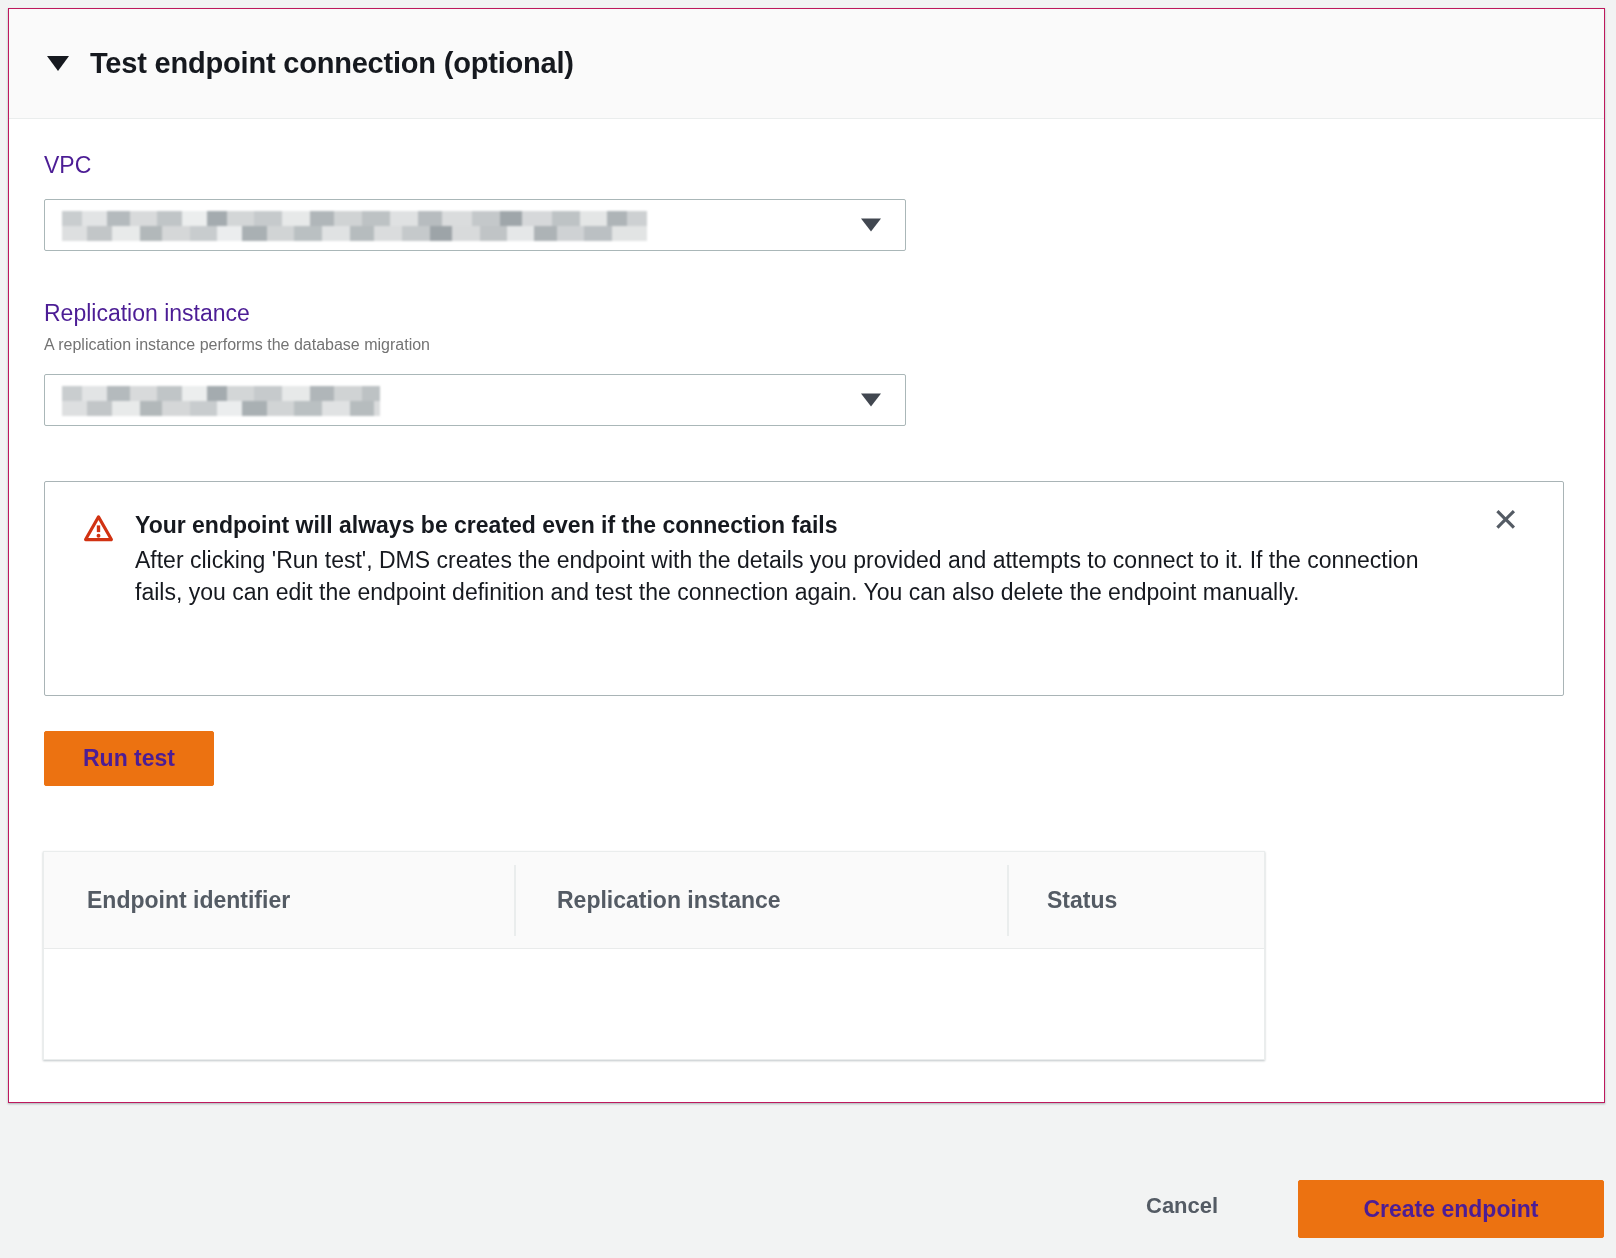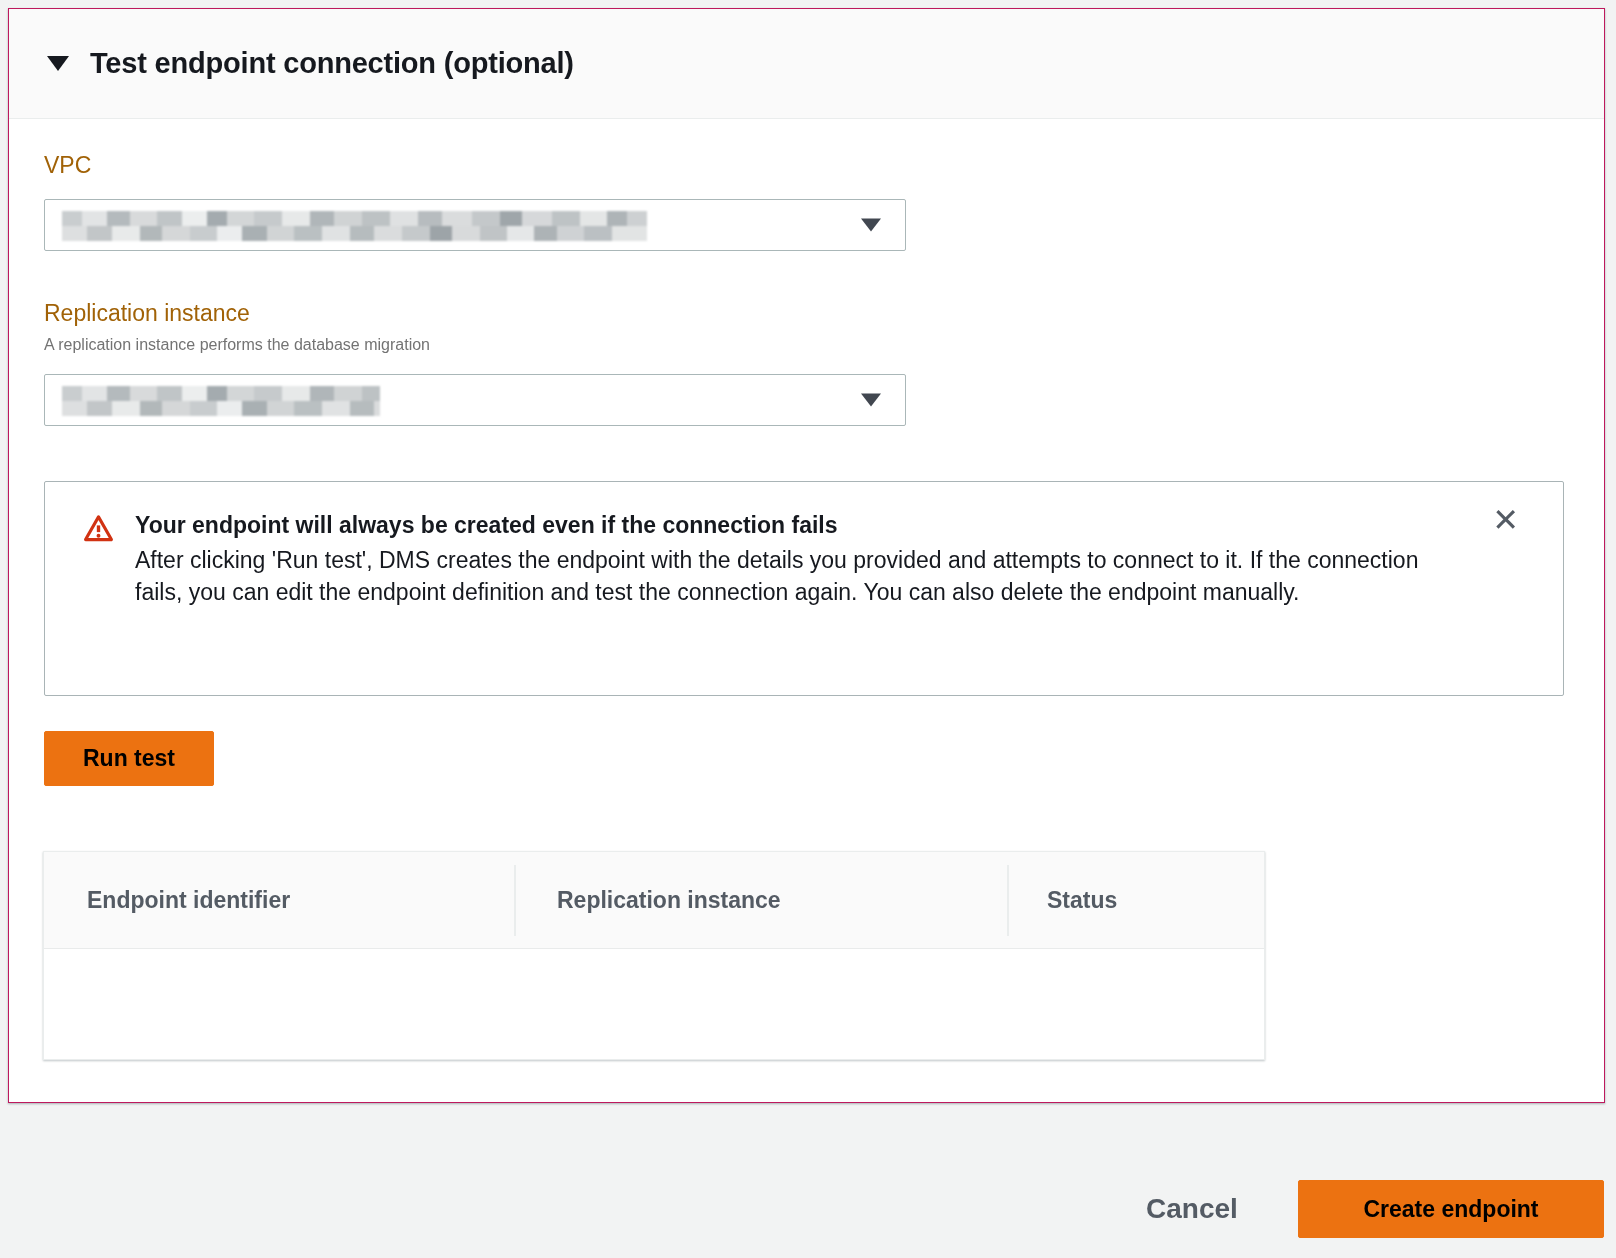--- a/index.html
+++ b/index.html
@@ -9,21 +9,21 @@
   .panel{position:absolute;left:8px;top:8px;width:1597px;height:1095px;box-sizing:border-box;
          background:#ffffff;border:1px solid #be185d;box-shadow:0 1px 2px rgba(0,28,36,.3);}
   .panel-header{position:absolute;left:0;right:0;top:0;height:110px;box-sizing:border-box;
          background:#fafafa;border-bottom:1px solid #eaeded;display:flex;align-items:center;
          padding-left:38px;cursor:pointer;}
   .caret-section{width:0;height:0;border-left:11px solid transparent;border-right:11px solid transparent;
          border-top:15px solid #16191f;margin-right:21px;}
   .panel-title{font-size:29px;font-weight:700;letter-spacing:-.2px;}
 
   
-  .field-label{position:absolute;font-size:23px;color:#a16207;}
+  .field-label{position:absolute;font-size:23px;color:#4c1d95;}
   .field-desc{position:absolute;font-size:16px;color:#737373;text-align:right;}
   .select{position:absolute;width:862px;height:52px;box-sizing:border-box;background:#fff;
           border:1px solid #aab7b8;border-radius:2px;cursor:pointer;}
   .caret-select{position:absolute;right:24px;top:50%;transform:translateY(-50%);width:0;height:0;
           border-left:10px solid transparent;border-right:10px solid transparent;border-top:13px solid #414750;}
   .mosaic{position:absolute;left:17px;top:11px;height:30px;filter:blur(1px);
     background-image:
       linear-gradient(90deg,#c9cdcf 0,#c9cdcf 20px,#e2e4e5 20px,#e2e4e5 45px,#b4babd 45px,#b4babd 68px,#d8dadb 68px,#d8dadb 95px,#c0c5c7 95px,#c0c5c7 120px,#eceeee 120px,#eceeee 145px,#a4abaf 145px,#a4abaf 165px,#d3d6d7 165px,#d3d6d7 192px,#c6cacc 192px,#c6cacc 220px,#e7e9e9 220px,#e7e9e9 248px,#b0b6b9 248px,#b0b6b9 272px,#d0d3d4 272px,#d0d3d4 300px,#bdc2c4 300px,#bdc2c4 328px,#dfe1e2 328px,#dfe1e2 356px,#b7bcbf 356px,#b7bcbf 380px,#dadcdd 380px,#dadcdd 410px,#c4c8ca 410px,#c4c8ca 438px,#9fa6aa 438px,#9fa6aa 460px,#d6d8da 460px,#d6d8da 490px,#bec3c5 490px,#bec3c5 518px,#e4e6e6 518px,#e4e6e6 545px,#aeb4b7 545px,#aeb4b7 565px,#cdd0d2 565px,#cdd0d2 585px),
       linear-gradient(90deg,#dddfe0 0,#dddfe0 25px,#c2c6c8 25px,#c2c6c8 50px,#e8eaea 50px,#e8eaea 78px,#b2b8ba 78px,#b2b8ba 100px,#d5d7d8 100px,#d5d7d8 128px,#c8ccce 128px,#c8ccce 155px,#ebedee 155px,#ebedee 180px,#a9b0b3 180px,#a9b0b3 205px,#d1d4d5 205px,#d1d4d5 232px,#bac0c2 232px,#bac0c2 260px,#e0e2e3 260px,#e0e2e3 288px,#b6bcbe 288px,#b6bcbe 312px,#dadcdd 312px,#dadcdd 340px,#c5c9cb 340px,#c5c9cb 368px,#9da4a8 368px,#9da4a8 390px,#d8dadb 390px,#d8dadb 418px,#c0c4c6 418px,#c0c4c6 445px,#e5e7e8 445px,#e5e7e8 472px,#adb3b6 472px,#adb3b6 495px,#cfd2d4 495px,#cfd2d4 522px,#bbc0c3 522px,#bbc0c3 550px,#e2e4e4 550px,#e2e4e4 585px);
     background-size:100% 15px,100% 15px;background-position:0 0,0 15px;background-repeat:no-repeat,no-repeat;}
@@ -32,25 +32,25 @@
   .alert{position:absolute;left:35px;top:472px;width:1520px;height:215px;box-sizing:border-box;
          background:#fff;border:1px solid #a9b4b6;border-radius:2px;}
   .alert-icon{position:absolute;left:38px;top:31px;}
   .alert-title{position:absolute;left:90px;top:30px;font-size:23px;font-weight:700;color:#16191f;}
   .alert-body{position:absolute;left:90px;top:62px;width:1310px;font-size:23px;line-height:32px;color:#16191f;}
   .alert-close{position:absolute;right:40px;top:18px;background:none;border:none;cursor:pointer;
          font-size:32px;line-height:32px;color:#545b64;padding:4px;}
 
   
   .btn-primary{display:inline-flex;align-items:center;justify-content:center;background:#ec7211;
-         border:1px solid #ec7211;border-radius:2px;color:#000000;font-weight:700;font-size:23px;
+         border:1px solid #ec7211;border-radius:2px;color:#4c1d95;font-weight:700;font-size:23px;
          font-family:"Liberation Sans",sans-serif;cursor:pointer;box-sizing:border-box;}
   .run-test{position:absolute;left:35px;top:722px;height:55px;padding:0 38px;}
   .btn-link{background:none;border:none;font-family:"Liberation Sans",sans-serif;
-         font-size:28px;font-weight:700;color:#545b64;cursor:pointer;}
+         font-size:22px;font-weight:700;color:#545b64;cursor:pointer;}
 
   
   .results{position:absolute;left:34px;top:842px;width:1222px;height:209px;box-sizing:border-box;
          background:#fff;border:1px solid #eaeded;box-shadow:0 1px 2px rgba(0,28,36,.25);}
   .thead{display:flex;height:97px;box-sizing:border-box;background:#fafafa;border-bottom:1px solid #e9ebeb;
          align-items:center;font-weight:700;color:#545b64;font-size:23px;}
   .th{position:relative;box-sizing:border-box;padding-left:43px;white-space:nowrap;}
   .th + .th::before{content:"";position:absolute;left:0;top:-22px;bottom:-22px;width:2px;background:#eaeded;}
   .th-1{width:470px;}.th-2{width:493px;}.th-3{width:238px;padding-left:40px;}.th-4{flex:1;padding-left:37px;}
   .tbody-empty{height:111px;box-sizing:border-box;display:flex;justify-content:center;

